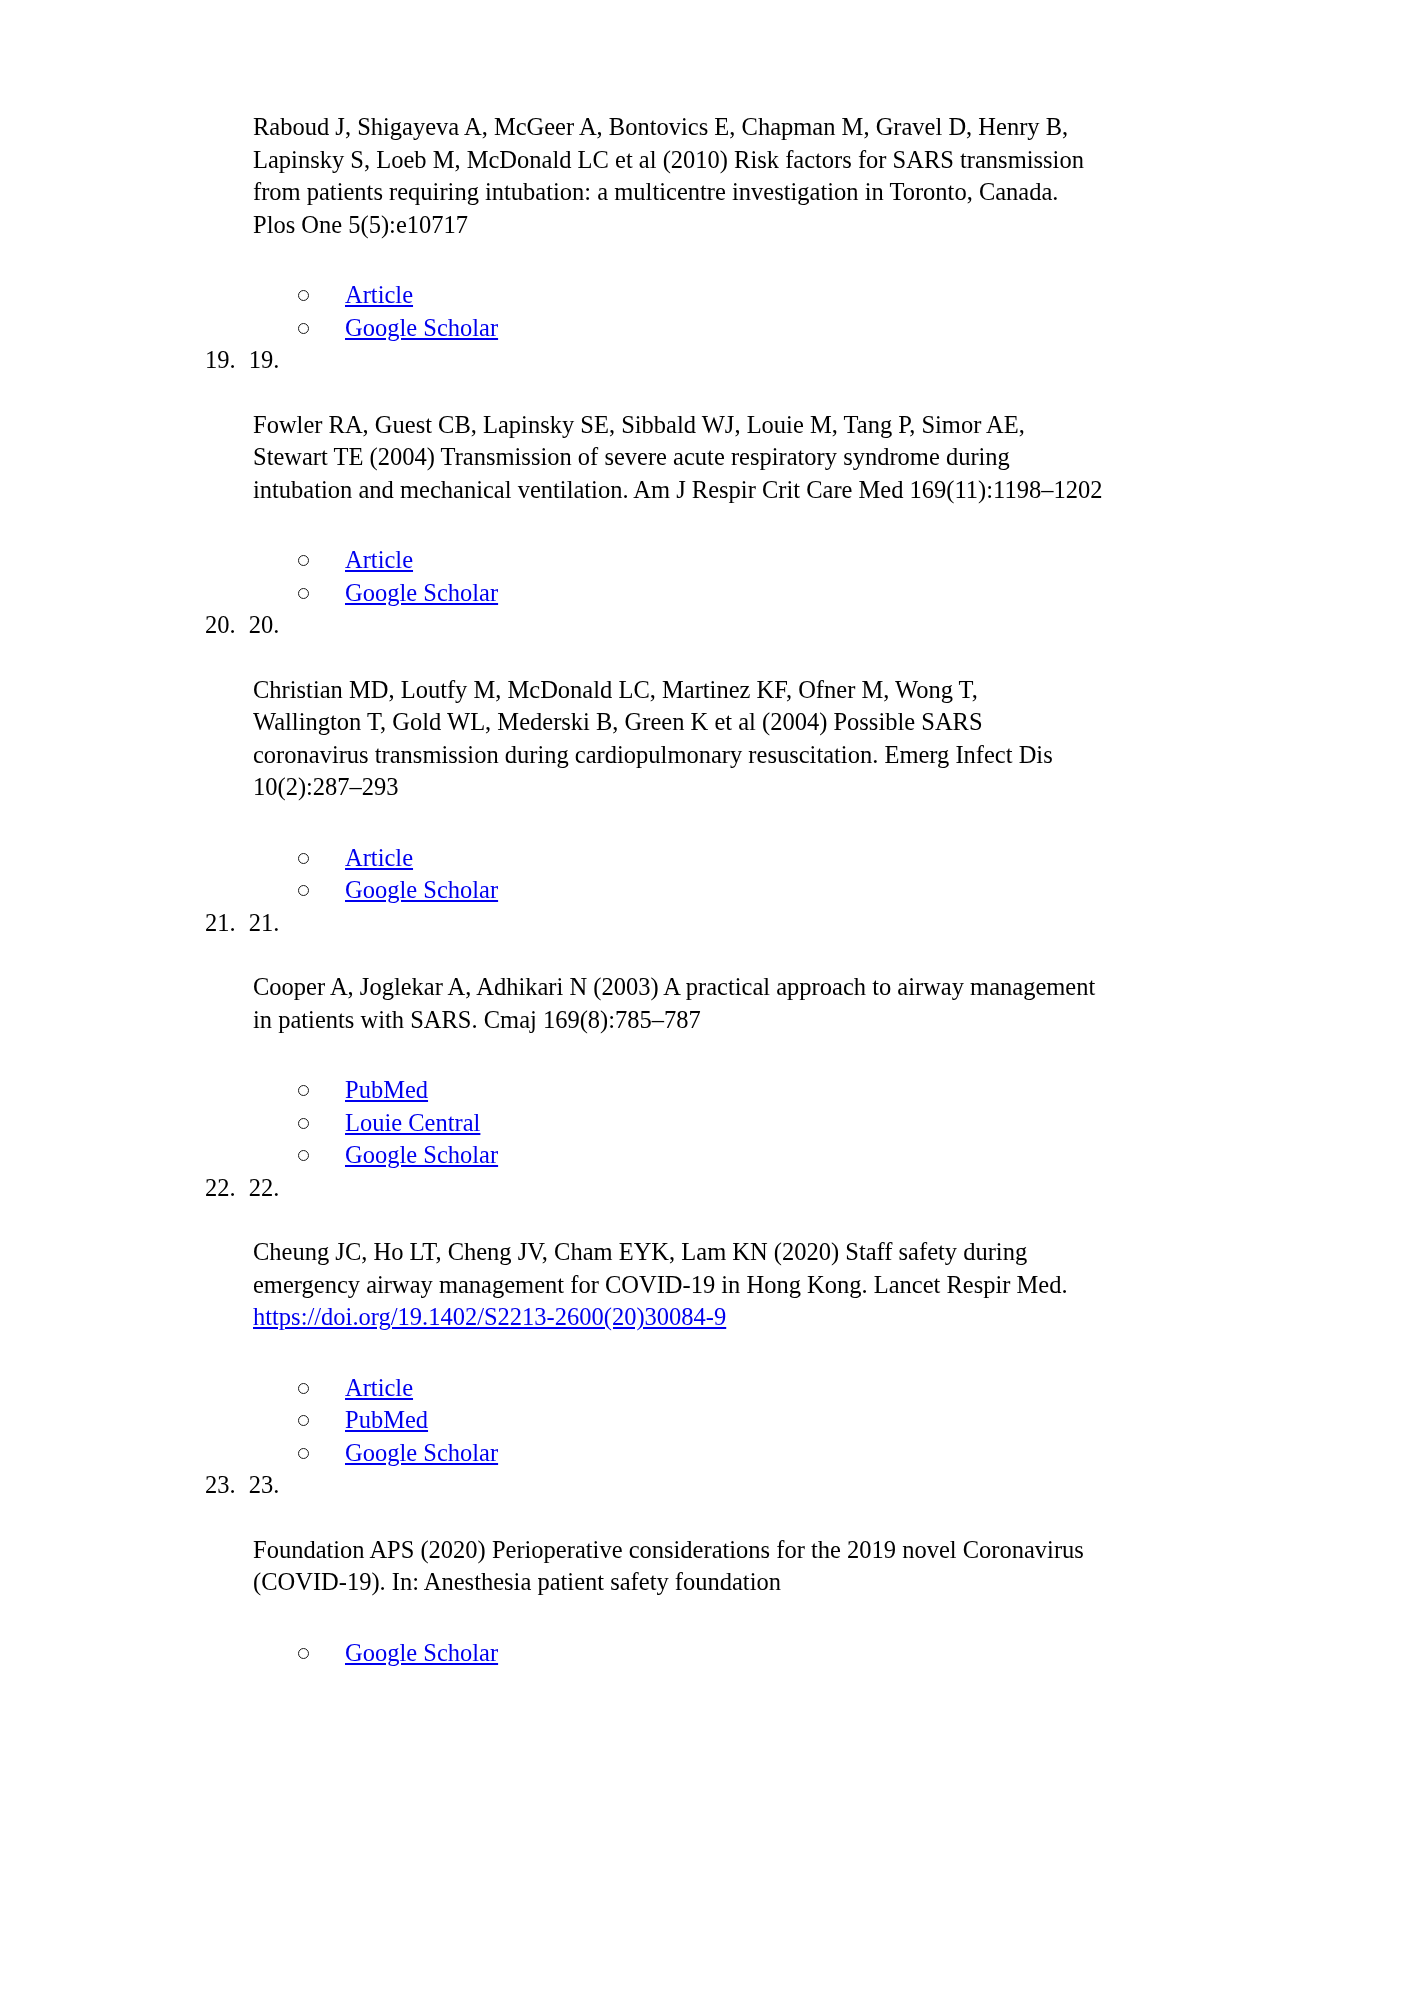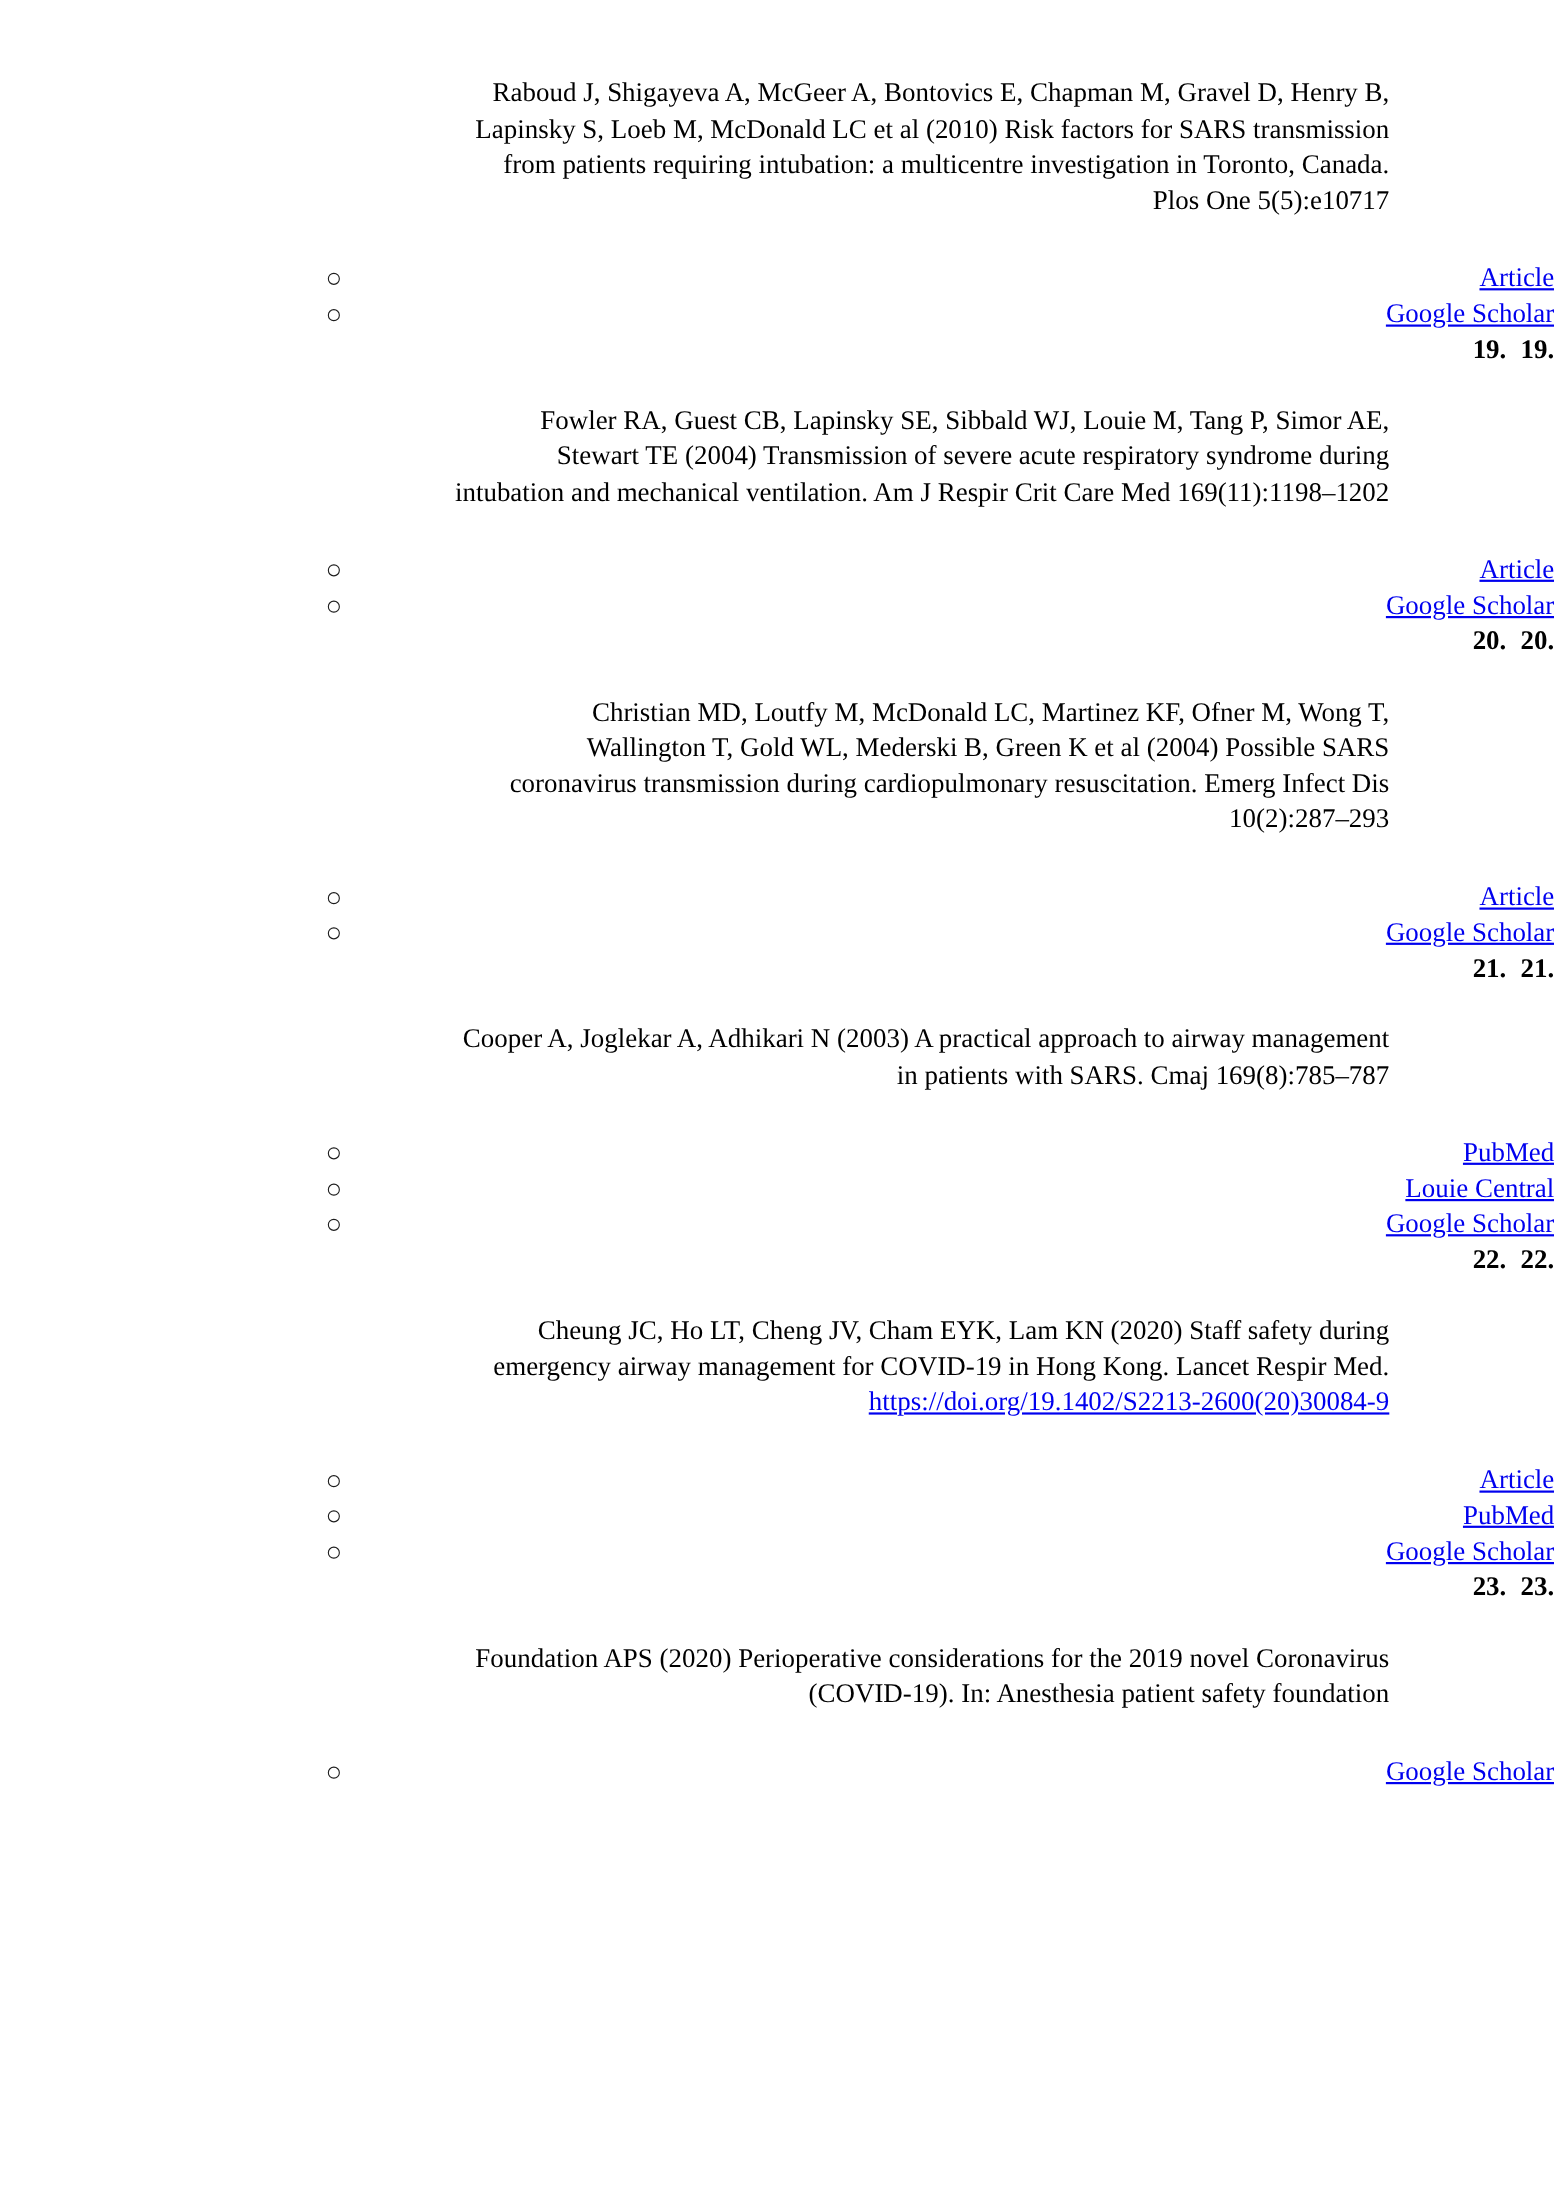--- a/index.html
+++ b/index.html
@@ -10,22 +10,21 @@
     width: 1413px;
     height: 2000px;
     overflow: hidden;
     background: #ffffff;
     color: #000000;
     font-family: "Liberation Serif", "DejaVu Serif", serif;
     font-size: 24.5px;
     line-height: 32.5px;
   }
   .content {
-    padding: 69px 0 0 205px;
-    text-align: right;
+    padding: 111px 0 0 205px;
   }
   .ref { margin: 0; }
   .ref + .ref { margin-top: 32px; }
 
   .ref-text,
   .doi-line {
     margin: 0 0 0 48px;
     width: 1010px;
     white-space: pre-line;
   }
@@ -50,21 +49,21 @@
     border: 1.8px solid #1c1c1c;
     border-radius: 50%;
     background: transparent;
   }
 
   a.link {
     color: var(--link-color, #0000ee);
     cursor: pointer;
   }
 
-  .marker { margin: 0; font-weight: bold; }
+  .marker { margin: 0; }
   .marker .n2 { margin-left: 13px; }
 </style>
 </head>
 <body style="background: rgb(255, 255, 255); color: rgb(0, 0, 0);">
 
 <main class="content">
   <div id="refs">
   <section class="ref">
     <p class="ref-text">Raboud J, Shigayeva A, McGeer A, Bontovics E, Chapman M, Gravel D, Henry B,
 Lapinsky S, Loeb M, McDonald LC et al (2010) Risk factors for SARS transmission

